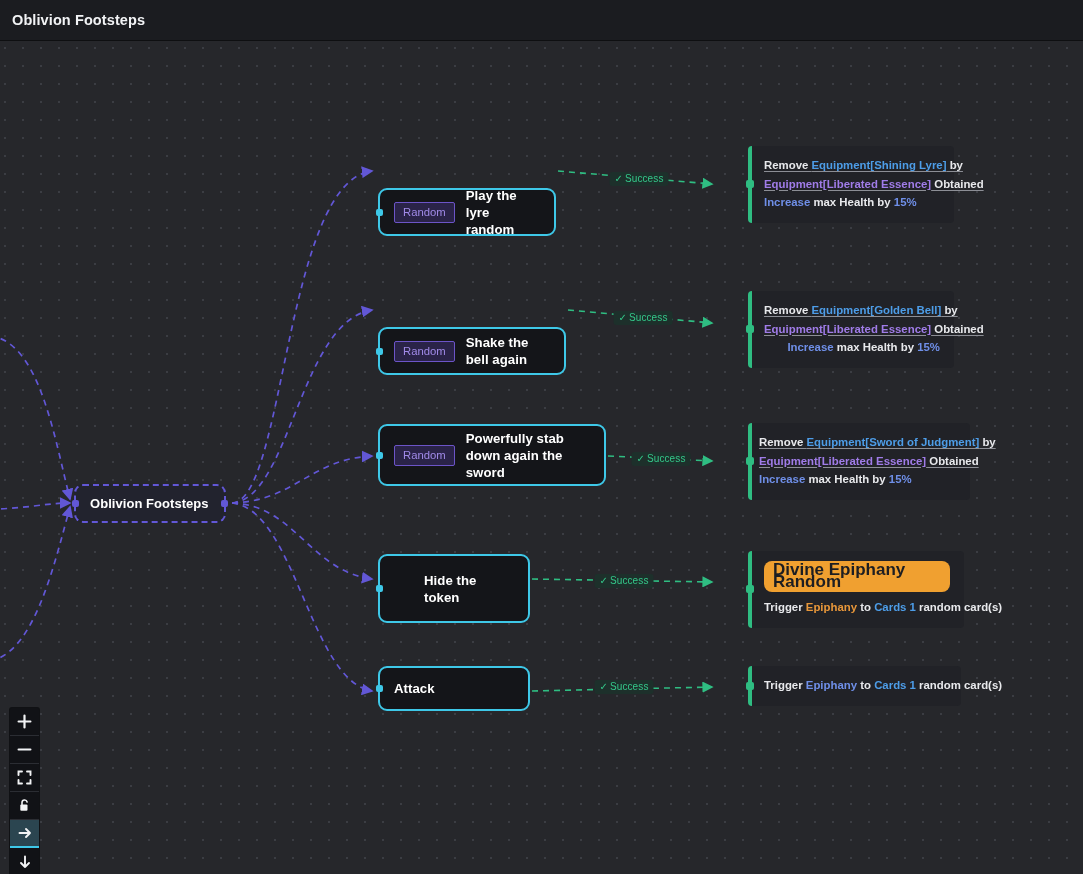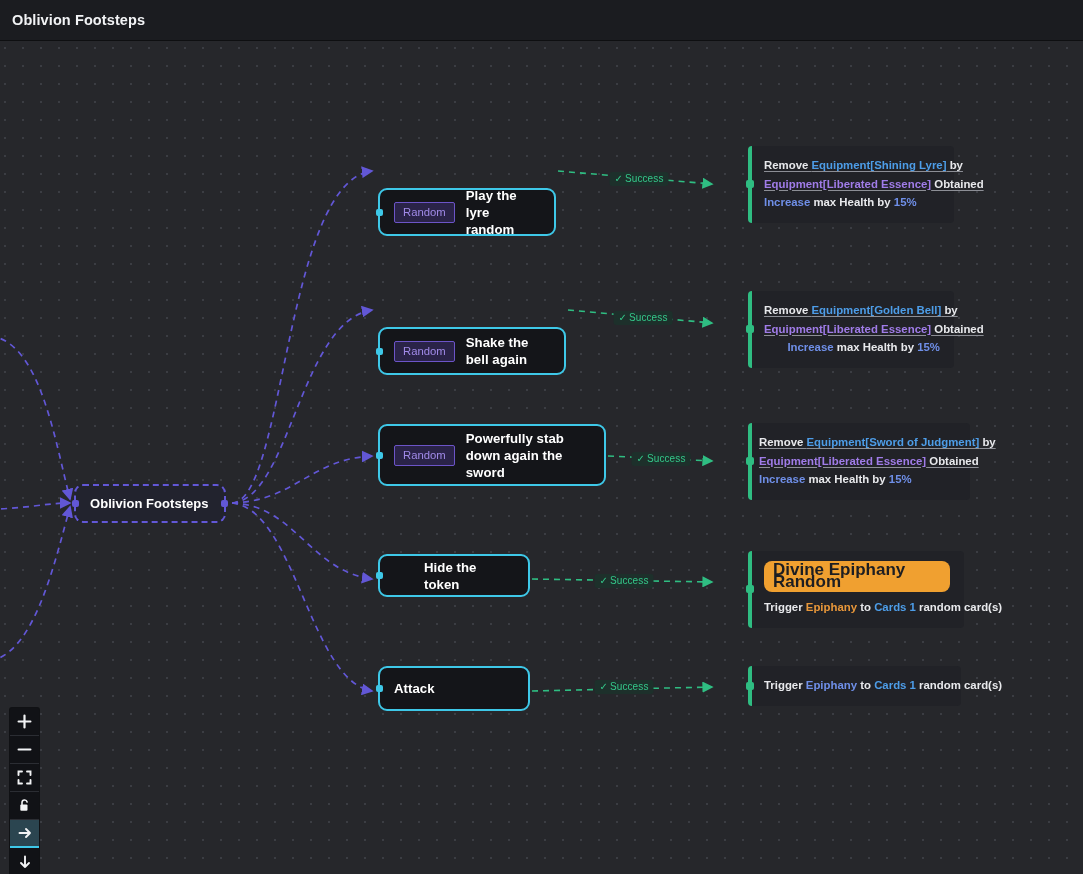--- a/index.html
+++ b/index.html
@@ -233,21 +233,21 @@
     <span class="badge-random">Random</span>
     <span class="label">Shake the bell again</span>
   </div>
 
   <div class="node" style="left:378px; top:383px; width:228px; height:62px;">
     <span class="handle left cyan"></span>
     <span class="badge-random">Random</span>
     <span class="label" style="white-space:normal; max-width:148px;">Powerfully stab down again the sword</span>
   </div>
 
-  <div class="node" style="left:378px; top:513px; width:152px; height:43px;padding-left:44px;">
+  <div class="node" style="left:378px; top:513px; width:152px; height:69px;padding-left:44px;">
     <span class="handle left cyan"></span>
     <span class="label">Hide the token</span>
   </div>
 
   <div class="node" style="left:378px; top:625px; width:152px; height:45px;">
     <span class="handle left cyan"></span>
     <span class="label">Attack</span>
   </div>
 
   <div class="edge-label" style="left:639px; top:138px;">

